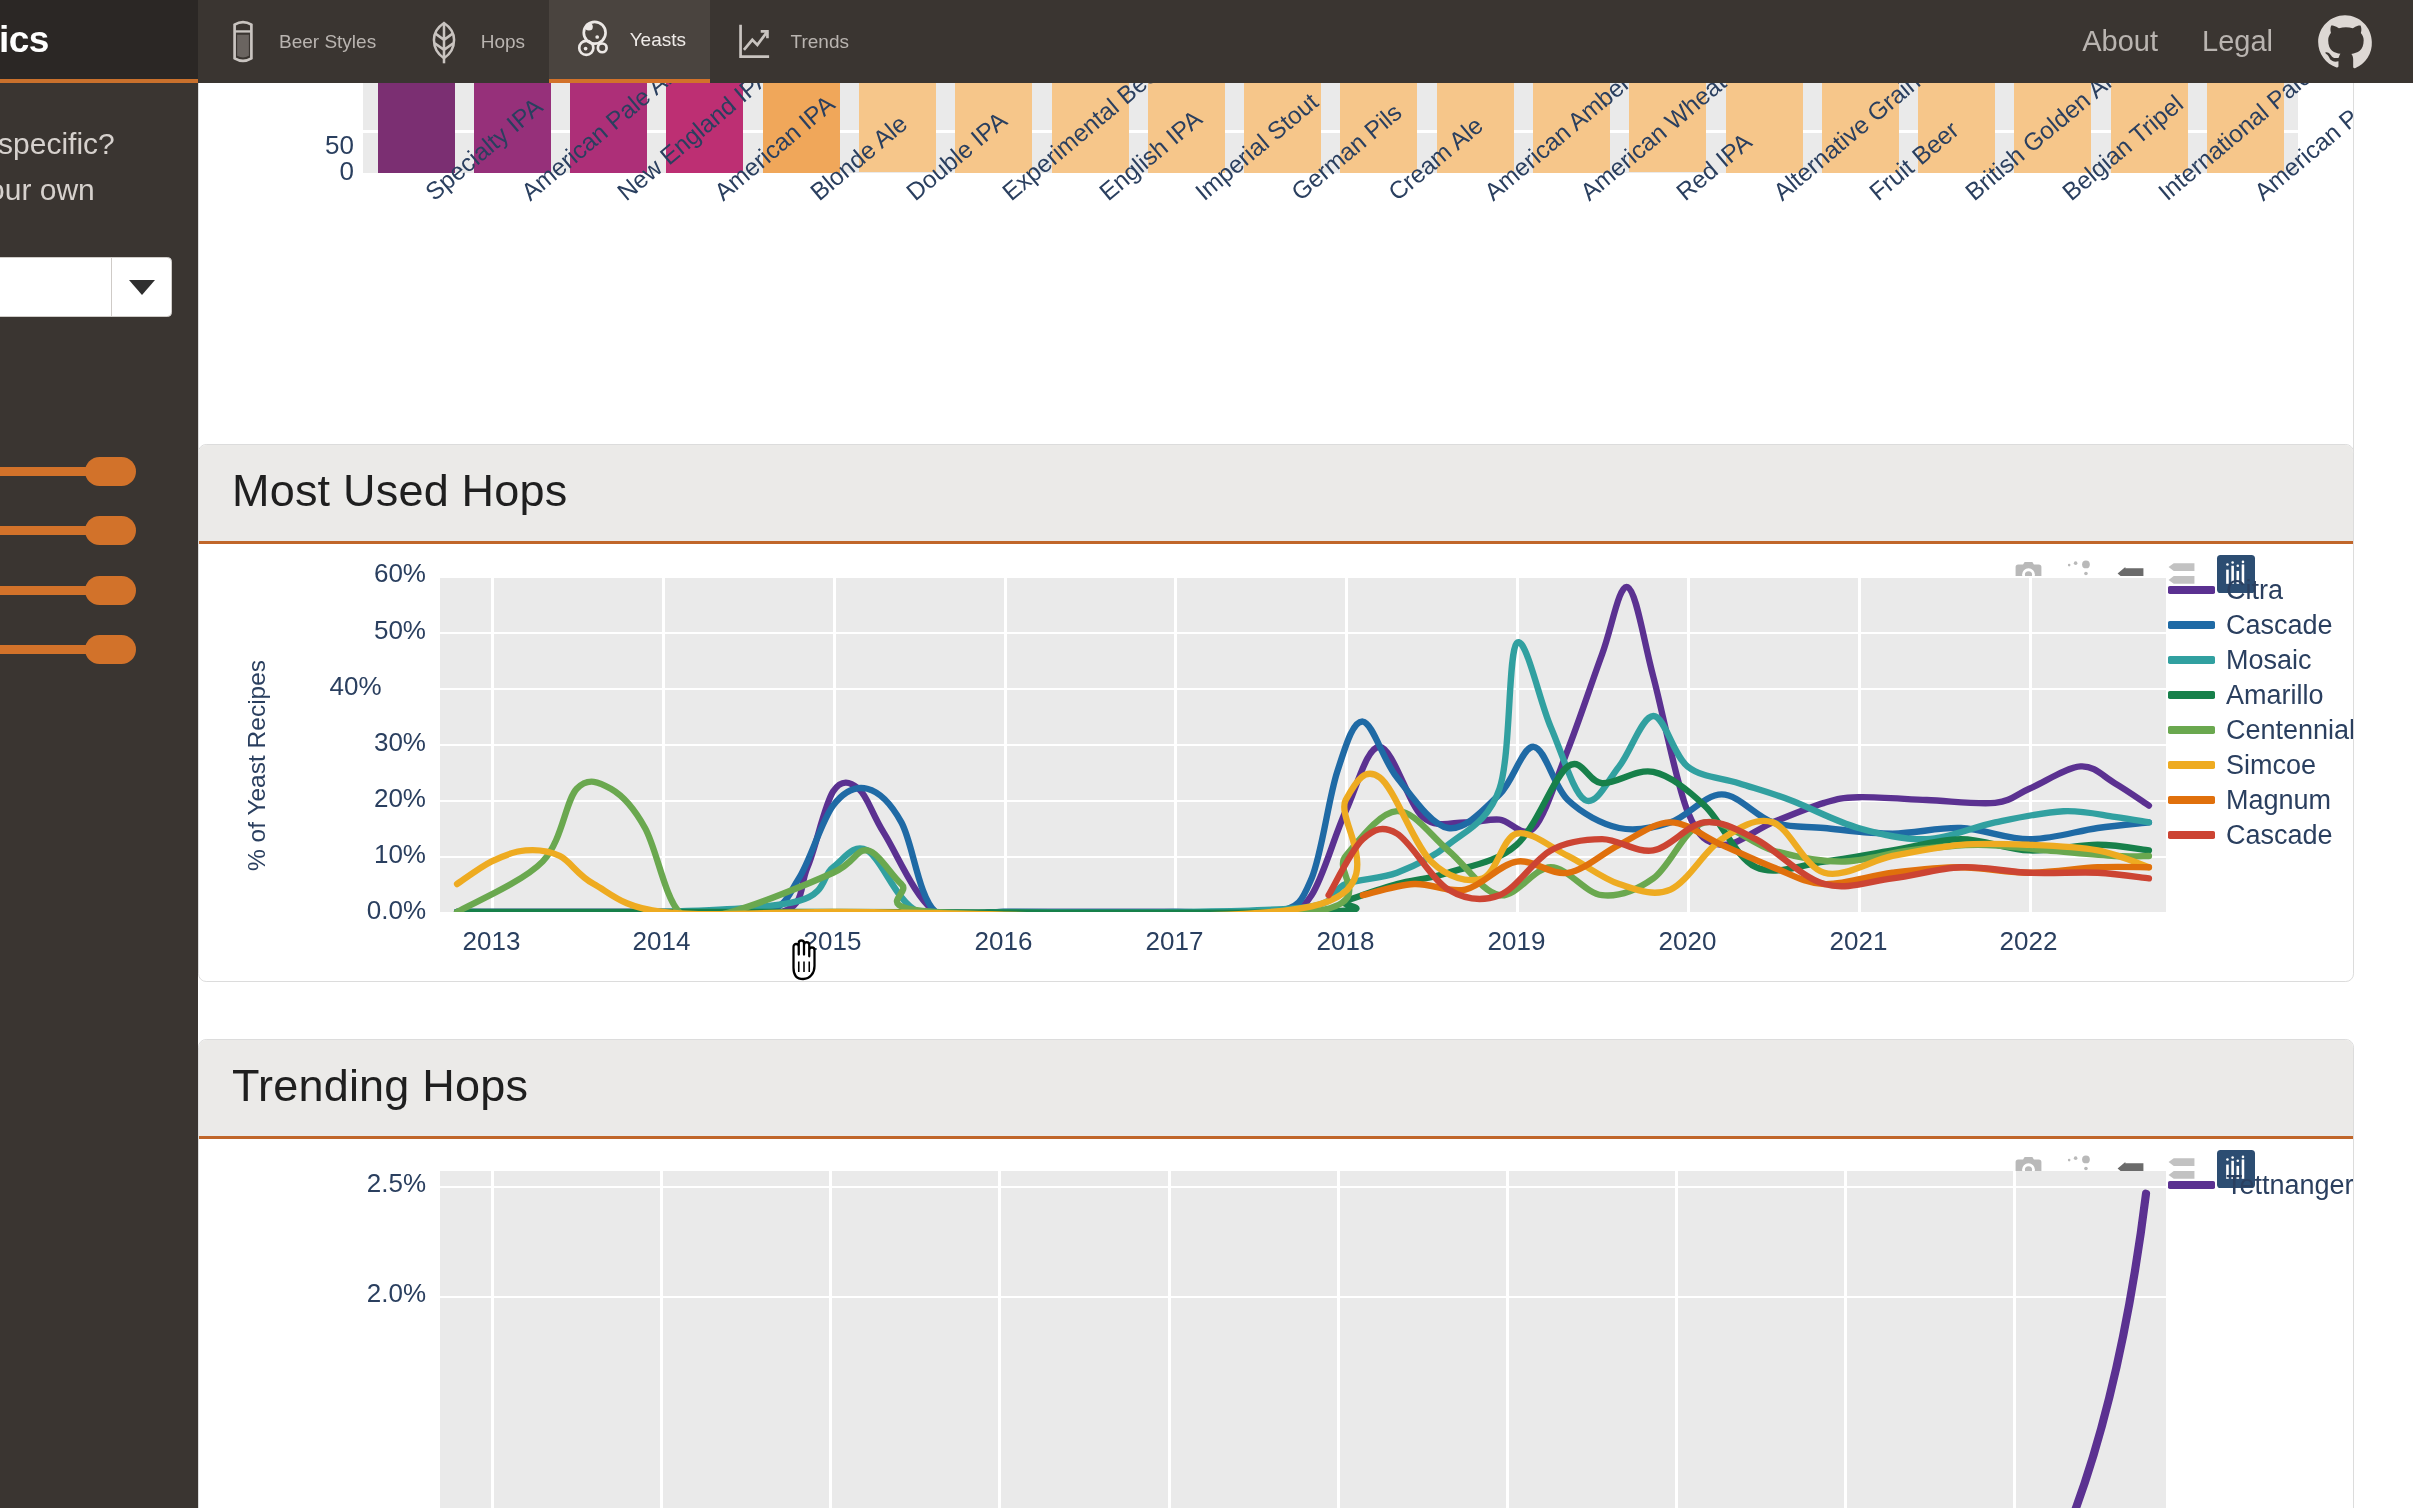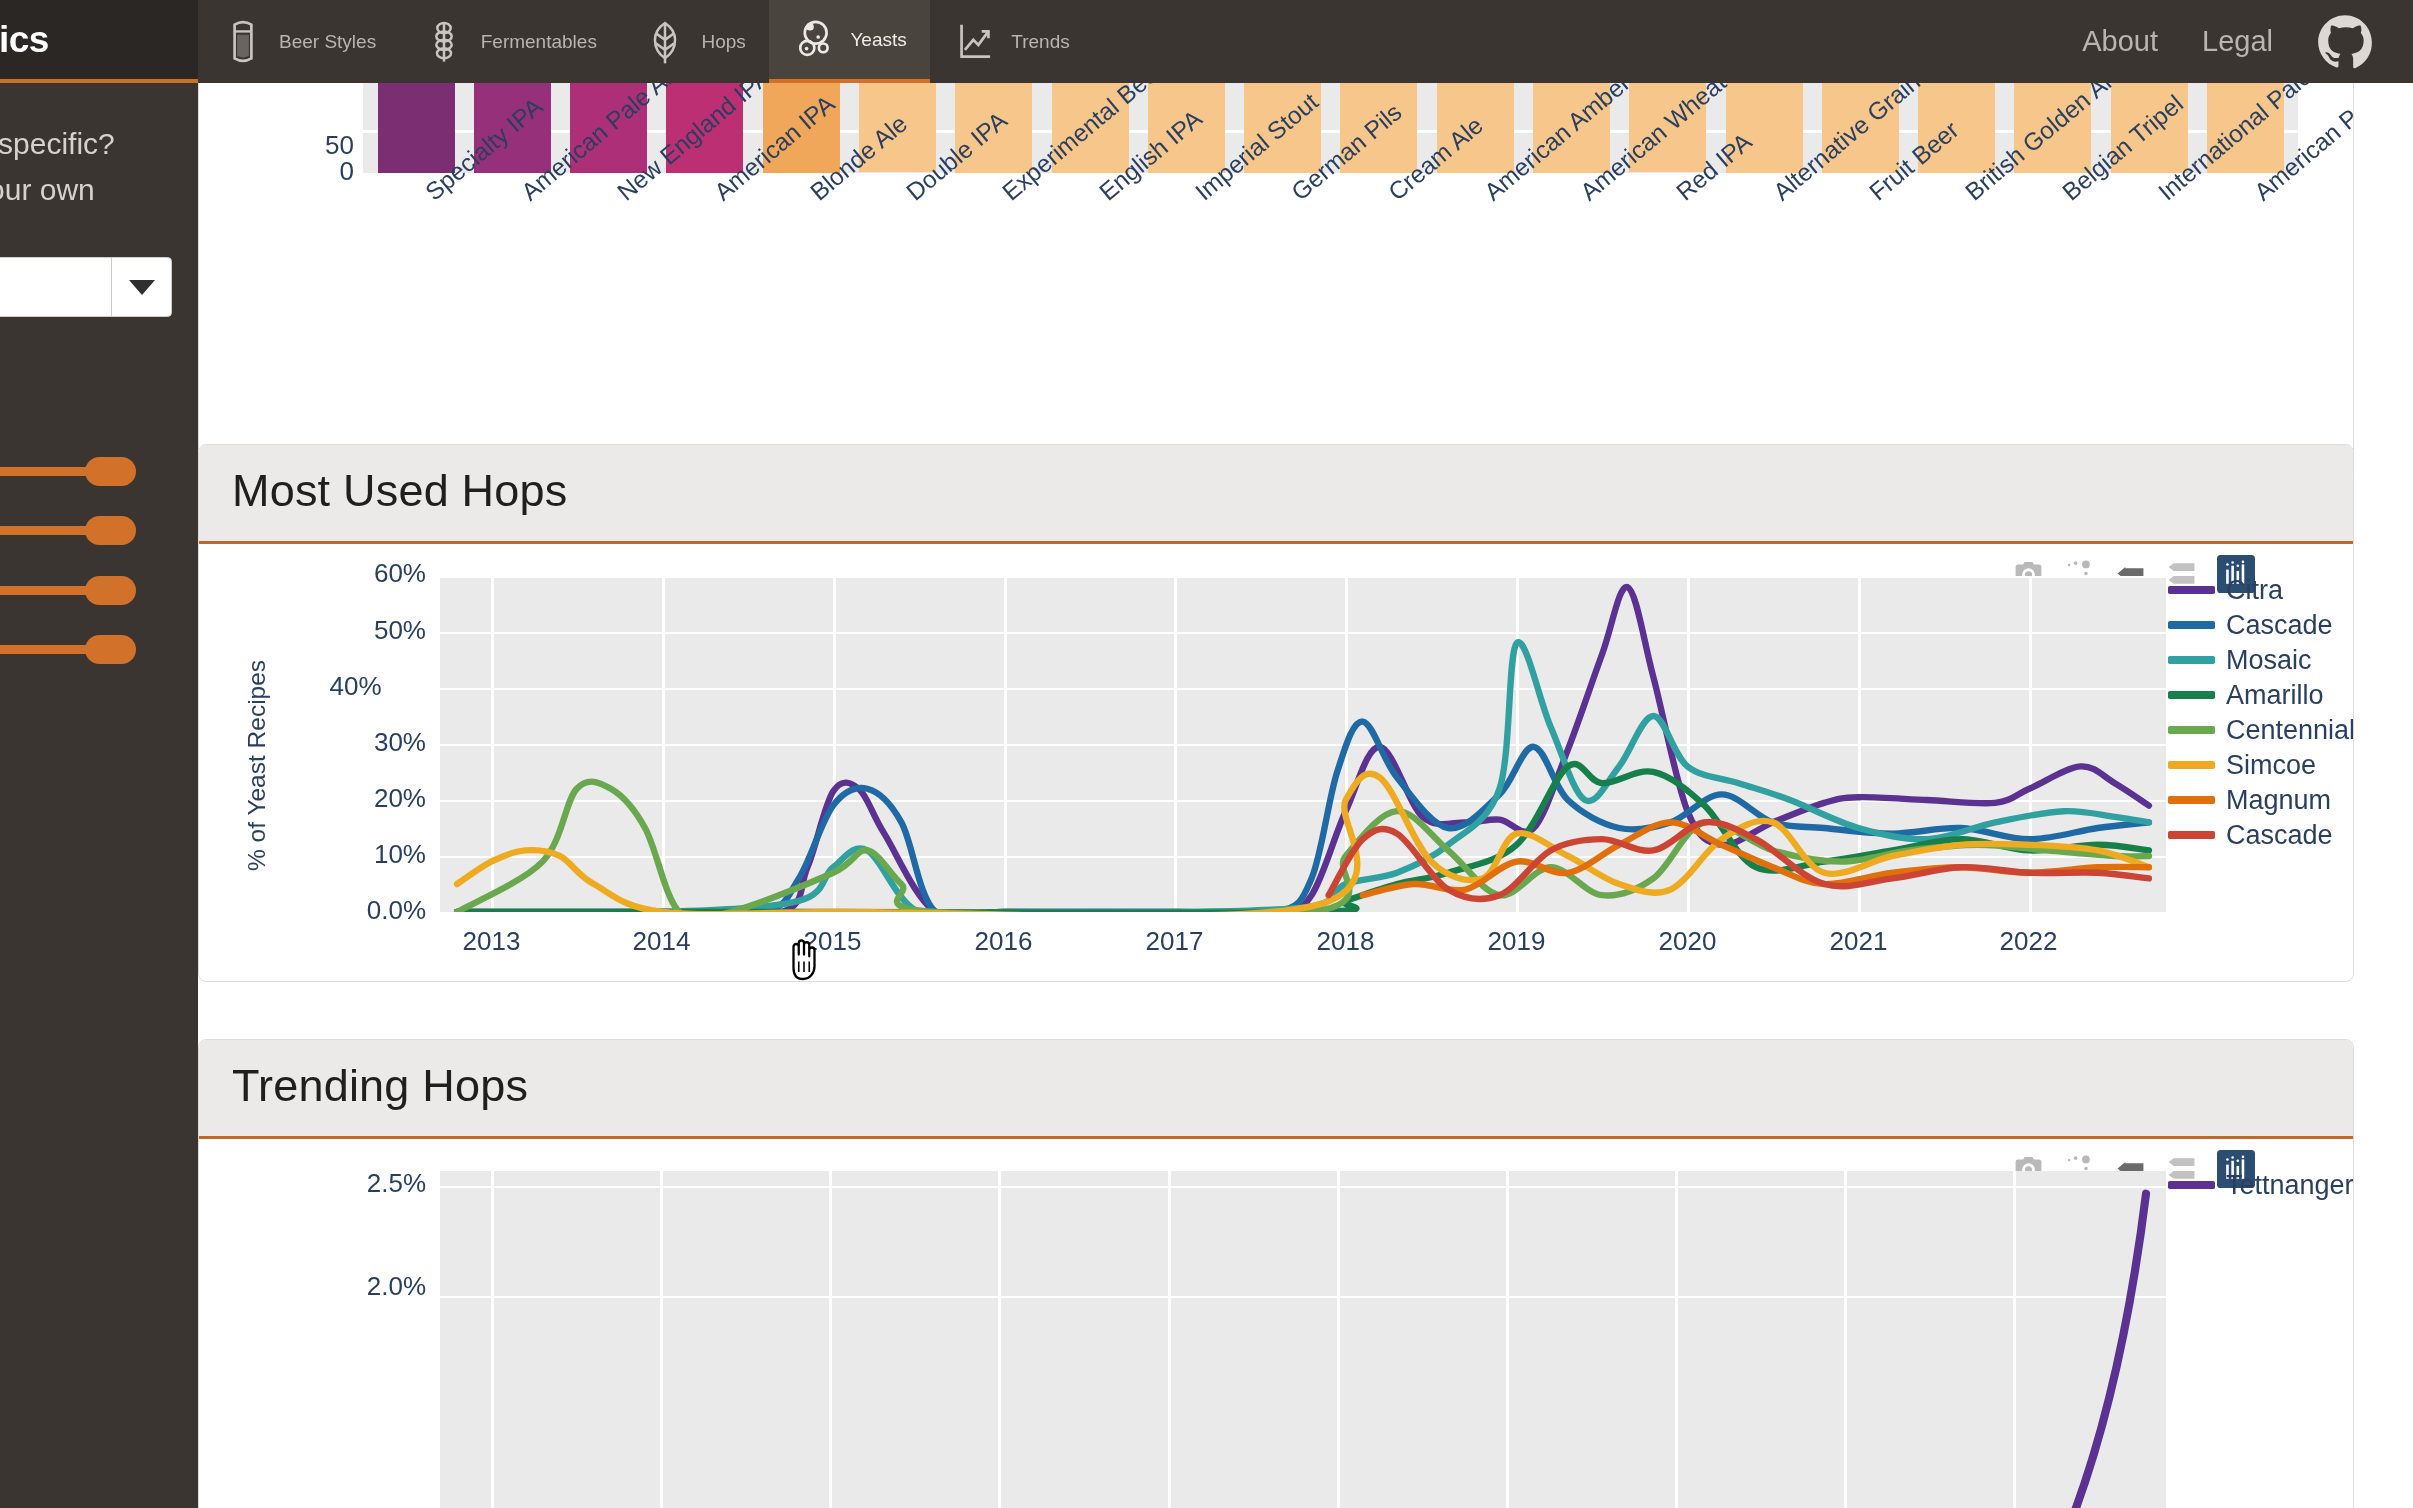--- a/index.html
+++ b/index.html
@@ -183,34 +183,20 @@
         <span class="nav-icon">
           <svg viewBox="0 0 24 28" width="42" height="47">
             <path d="M7 4 Q12 1 17 4 L17 24 Q12 27 7 24 Z" fill="none" stroke="#c9c4c0" stroke-width="1.6"></path>
             <path d="M7 8 L17 8" stroke="#c9c4c0" stroke-width="1.4"></path>
             <path d="M8.5 10 L15.5 10 L15.5 22.5 Q12 24.5 8.5 22.5 Z" fill="#6a6460"></path>
           </svg>
         </span>
         <span>Beer Styles</span>
       </div>
 
-      <div class="nav-item">
-        <span class="nav-icon">
-          <svg viewBox="0 0 24 28" width="42" height="47">
-            <g stroke="#c9c4c0" stroke-width="1.5" fill="none">
-              <line x1="12" y1="3" x2="12" y2="26"></line>
-              <ellipse cx="12" cy="6" rx="4" ry="3"></ellipse>
-              <ellipse cx="12" cy="11" rx="4.6" ry="3"></ellipse>
-              <ellipse cx="12" cy="16" rx="4.6" ry="3"></ellipse>
-              <ellipse cx="12" cy="21" rx="4.2" ry="3"></ellipse>
-            </g>
-          </svg>
-        </span>
-        <span>Fermentables</span>
-      </div>
 
       <div class="nav-item">
         <span class="nav-icon">
           <svg viewBox="0 0 24 28" width="42" height="47">
             <g stroke="#c9c4c0" stroke-width="1.5" fill="none">
               <path d="M12 3 Q6 7 6 13 Q6 20 12 24 Q18 20 18 13 Q18 7 12 3 Z"></path>
               <path d="M12 3 L12 24 M6.5 9 L12 13 L17.5 9 M6.5 15 L12 19 L17.5 15"></path>
               <line x1="12" y1="24" x2="12" y2="27"></line>
             </g>
           </svg>
@@ -561,21 +547,21 @@
             <div class="gridline" style="left: 241px; width: 1726px; height: 2.7px; top: 47px;"></div>
             <div class="gridline" style="left: 241px; width: 1726px; height: 2.7px; top: 157px;"></div>
           </div>
 
         <svg id="th-svg" style="position:absolute; left:241px; top:32px;" width="1726" height="363" viewBox="0 0 1900 400" preserveAspectRatio="none">
             <path d="M1790,400 C1830,300 1860,170 1878,25" fill="none" stroke="#5b3191" stroke-width="9" stroke-linecap="round"></path>
           </svg>
 
         <div id="th-yticks">
             <div class="tick tick-y" style="left: 86px; width: 141px; top: 29px;">2.5%</div>
-            <div class="tick tick-y" style="left: 86px; width: 141px; top: 132px;">2.0%</div>
+            <div class="tick tick-y" style="left: 86px; width: 141px; top: 139px;">2.0%</div>
           </div>
 
         <div class="legend" id="th-legend" style="left:1969px; top:29px;">
             <div class="legend-item">
               <span class="legend-swatch" style="background: rgb(91, 49, 145);"></span>
               <span class="legend-label">Tettnanger</span>
             </div>
           </div>
       </div>
     </div>

